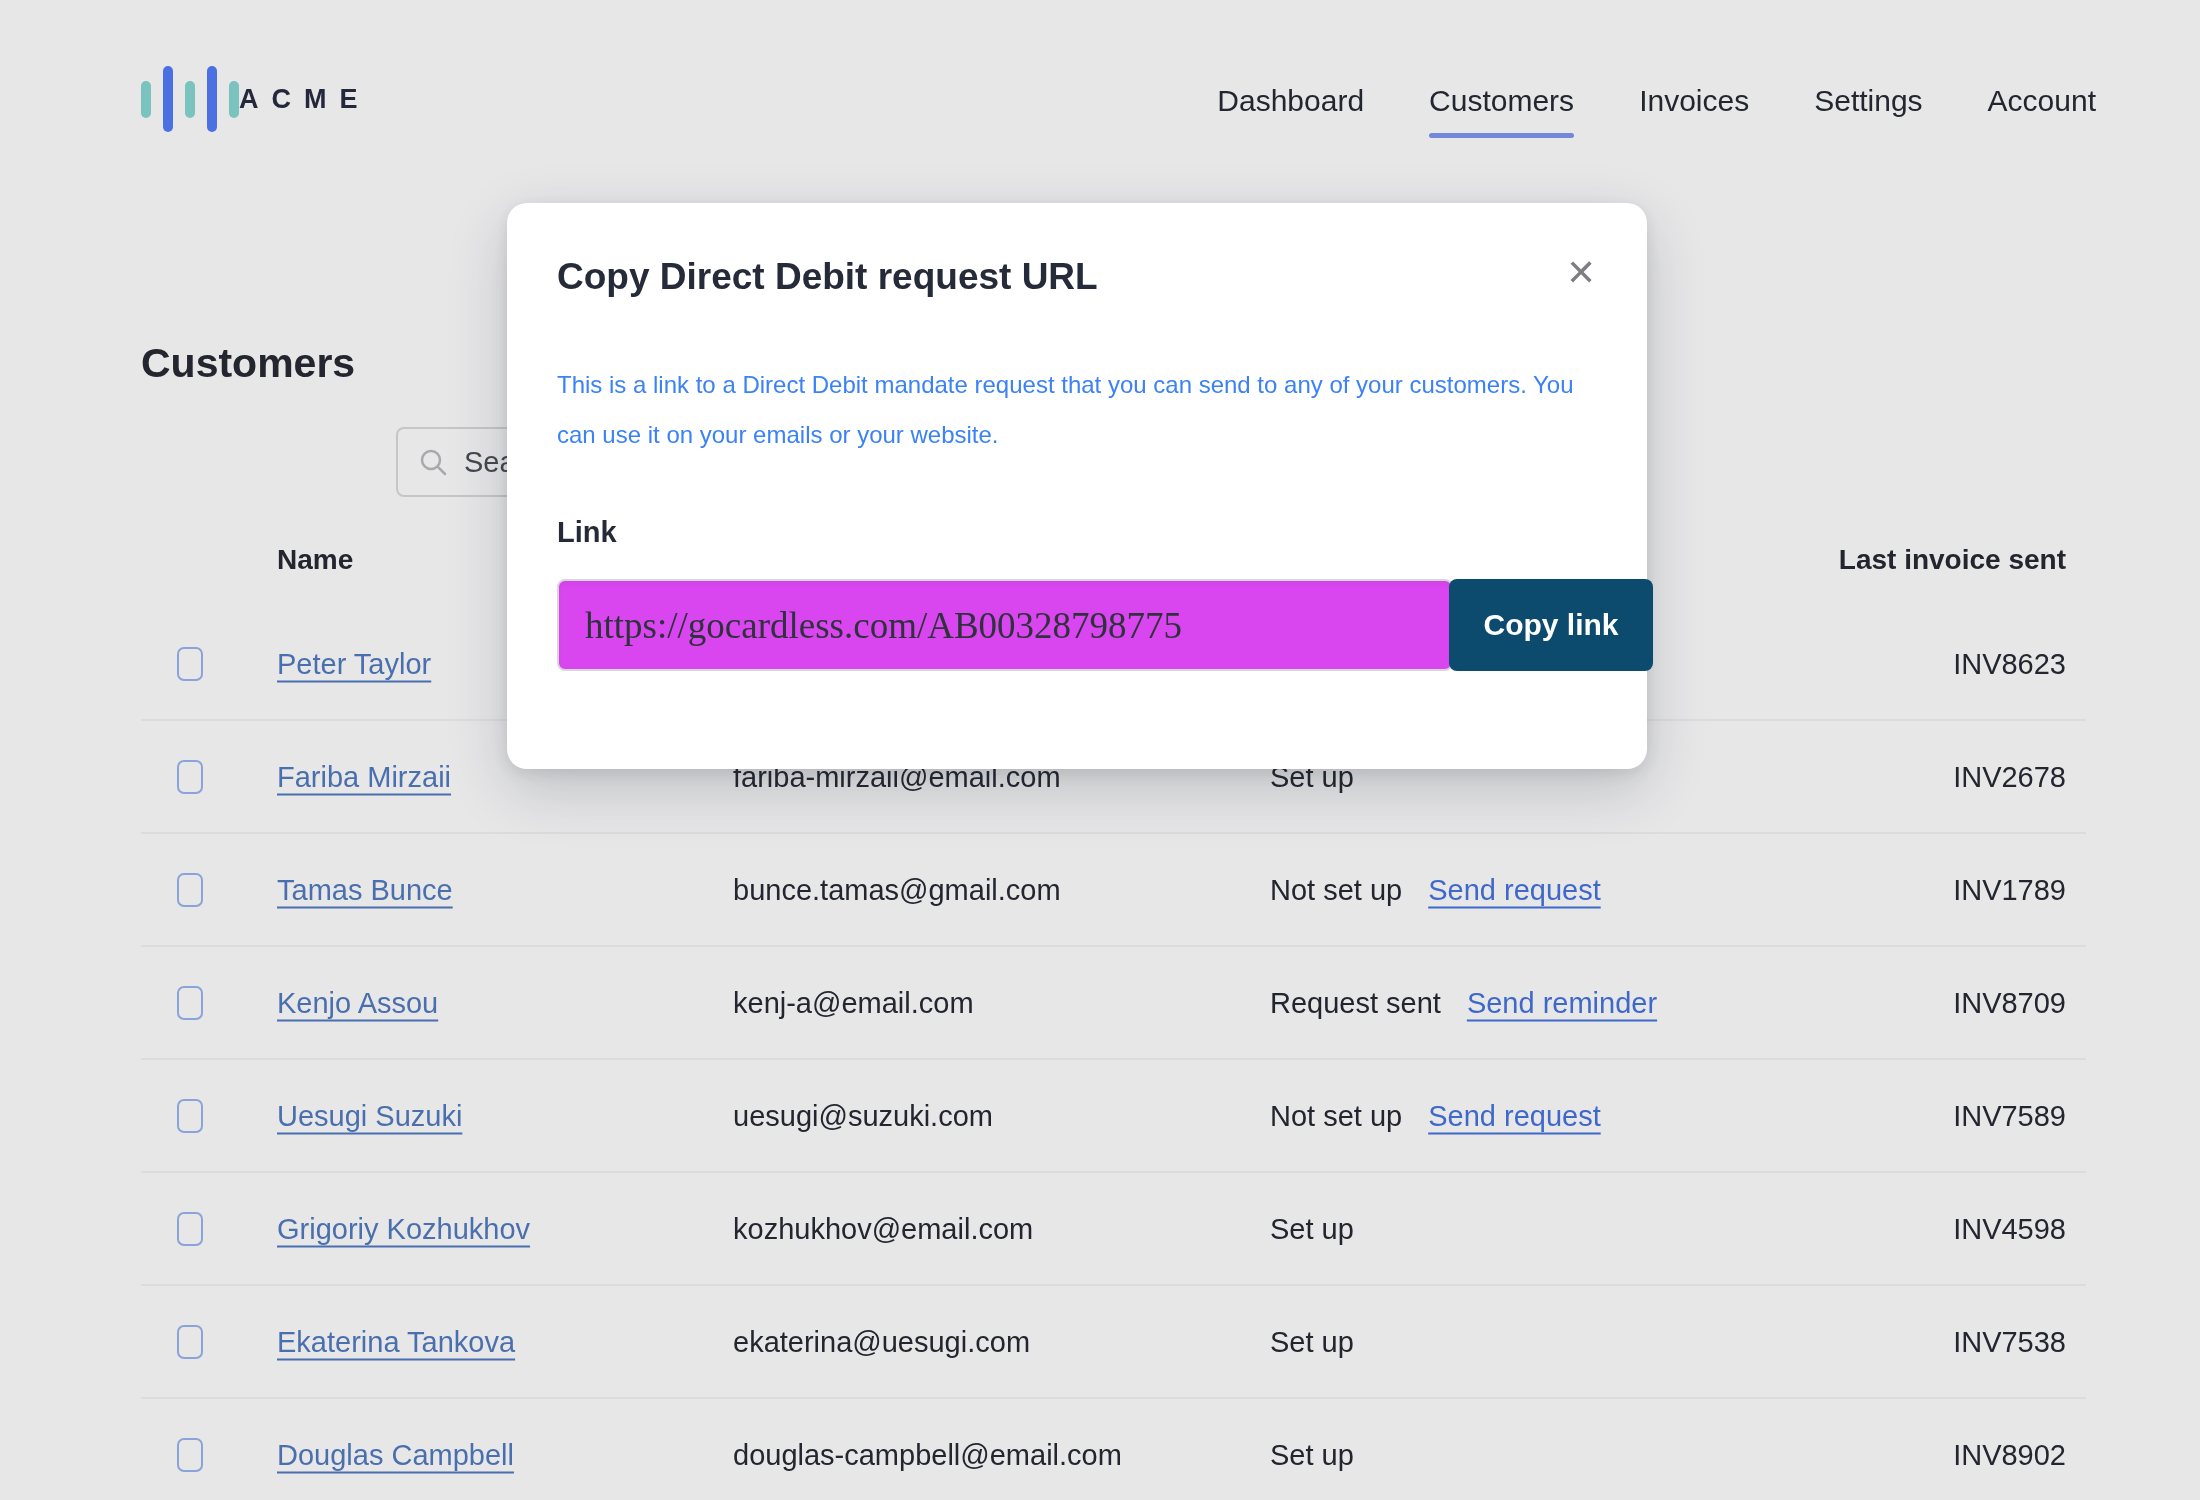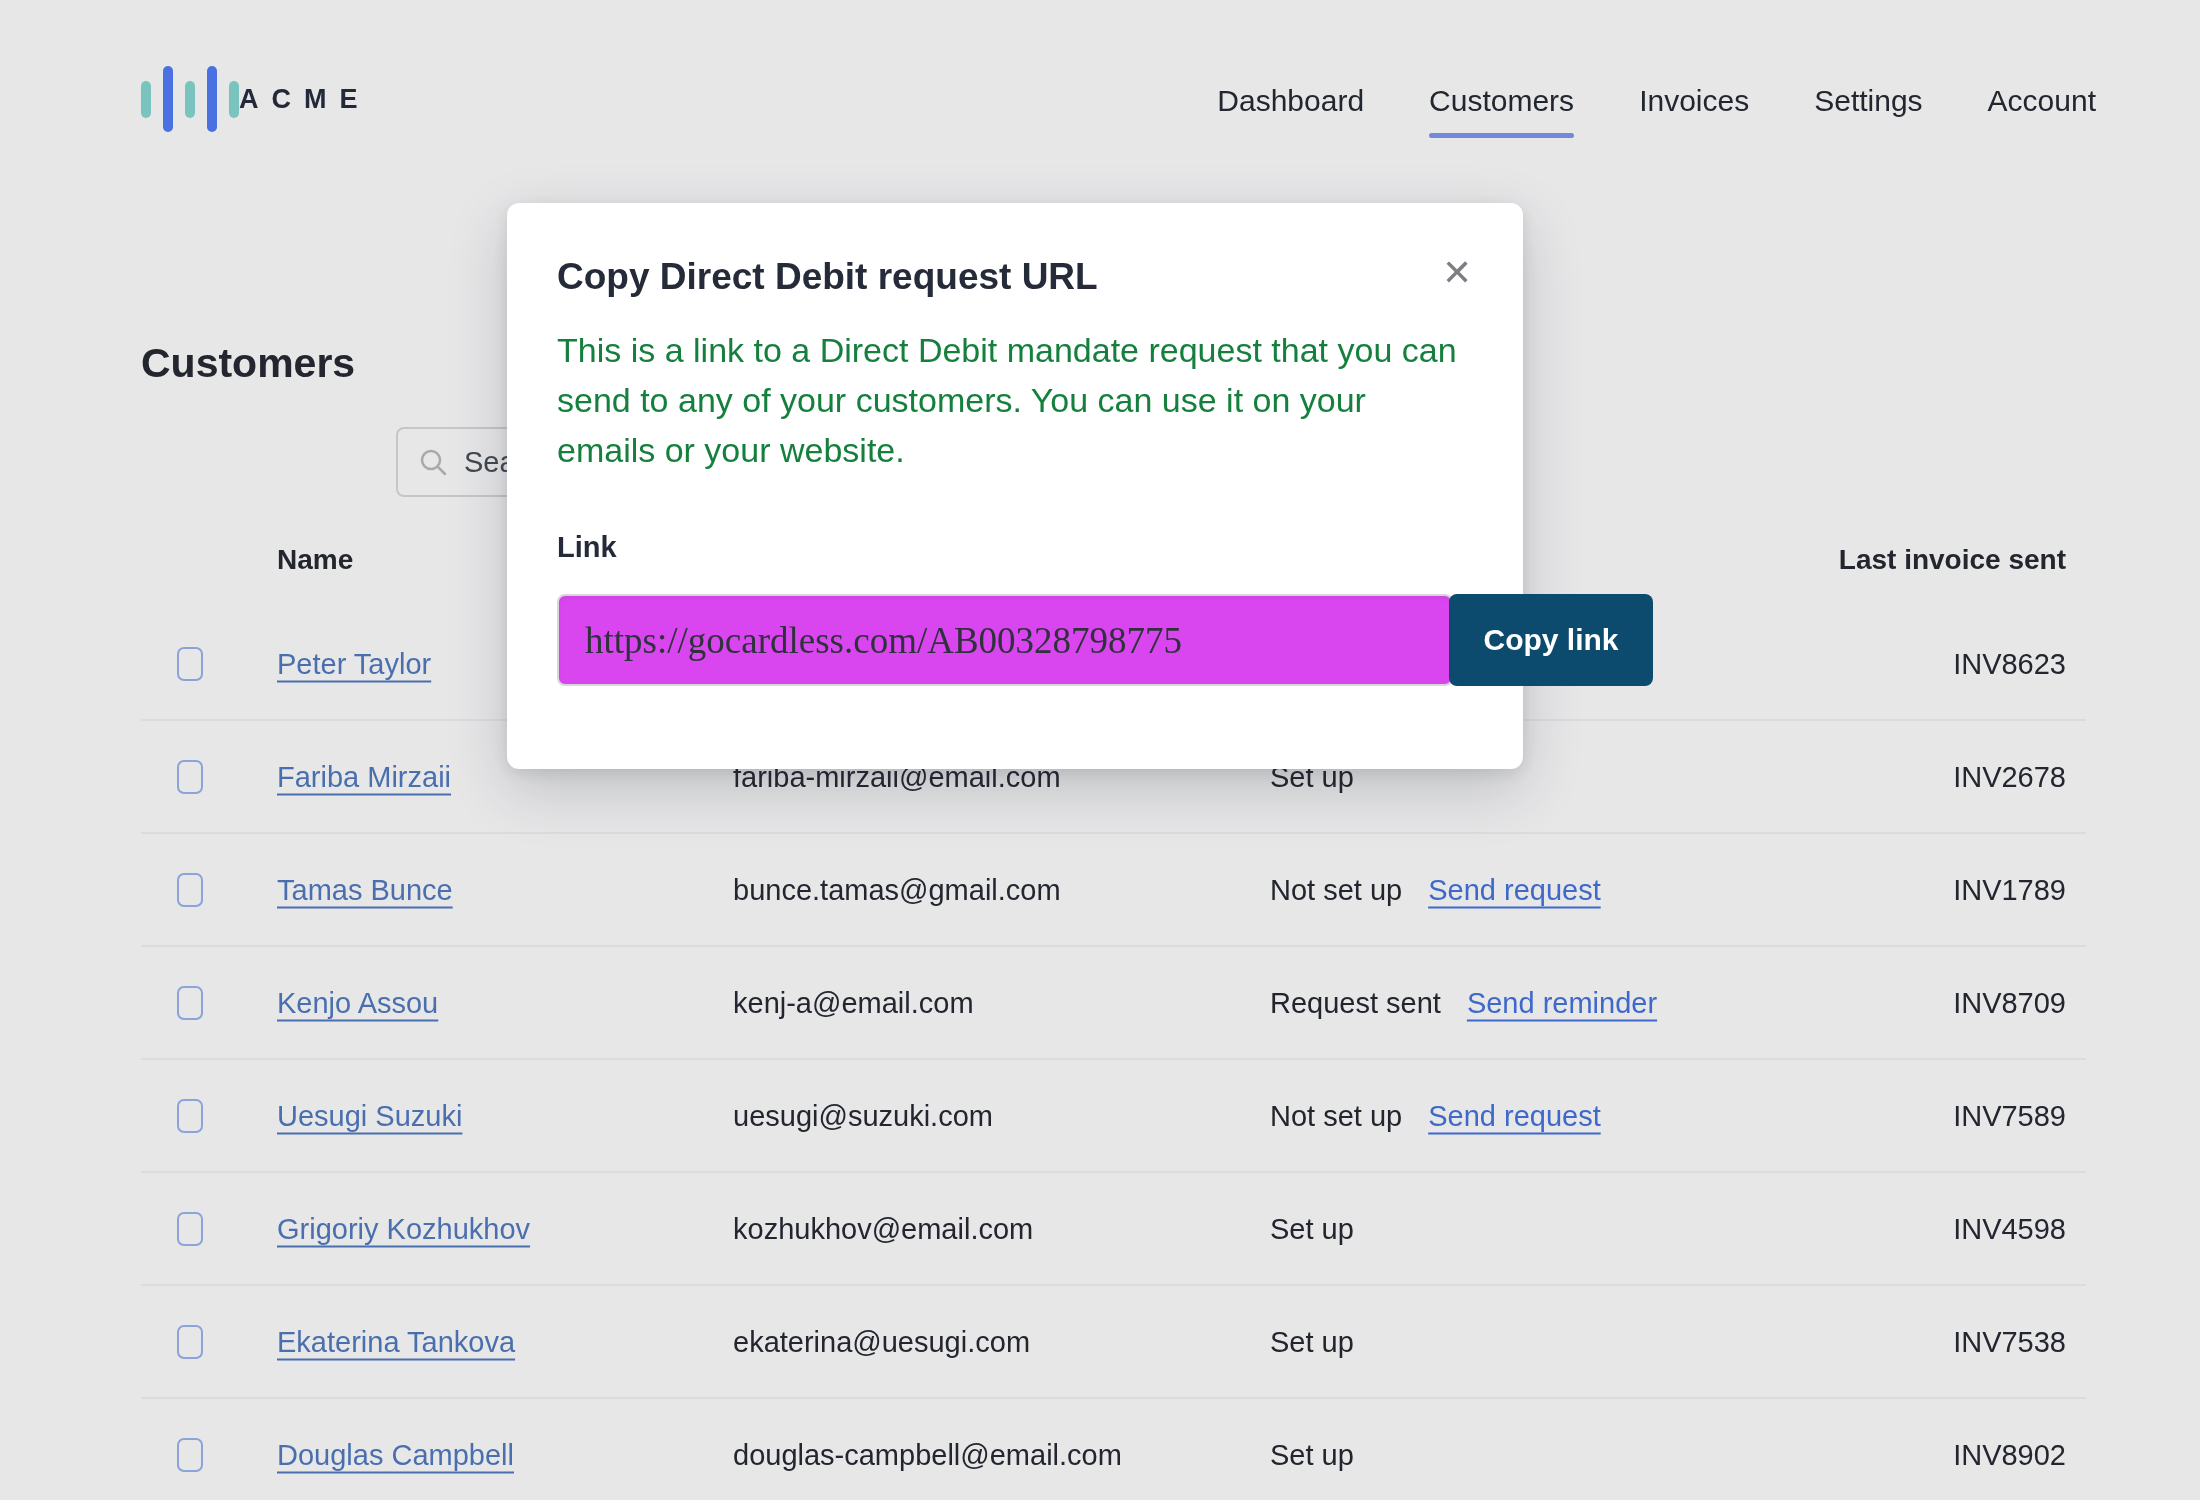--- a/index.html
+++ b/index.html
@@ -54,32 +54,32 @@
     background:transparent;cursor:pointer;
   }
   a.name{left:136px;color:#4a6fae;text-decoration:underline;text-underline-offset:7px;text-decoration-thickness:2px;cursor:pointer;}
   .email{left:592px;color:#23262f;}
   .status-cell{left:1122px;display:flex;align-items:flex-end;gap:26px;margin-left:7px;}
   .status{color:#22252d;}
   a.action{color:#3e68c9;text-decoration:underline;text-underline-offset:7px;text-decoration-thickness:2px;cursor:pointer;}
   a.action:empty{display:none;}
   .invoice{right:20px;color:#23262f;}
   .modal{
-    position:absolute;left:507px;top:203px;width:1016px;height:566px;box-sizing:border-box;
-    background:#ffffff;border-radius:12px;z-index:10;
+    position:absolute;left:507px;top:203px;width:1140px;height:566px;box-sizing:border-box;
+    background:#ffffff;border-radius:20px;z-index:10;
     box-shadow:0 20px 60px rgba(35,40,55,0.20), 0 4px 14px rgba(35,40,55,0.10);
     padding:52px 50px 0 50px;
   }
   .modal-title{font-size:37px;font-weight:700;color:#262b3a;line-height:44px;}
   .modal-close{
     position:absolute;top:48px;right:44px;width:44px;height:44px;border:none;background:transparent;
     font-size:36px;font-weight:300;color:#7d7e84;line-height:44px;text-align:center;cursor:pointer;padding:0;
     font-family:"DejaVu Sans", sans-serif;
   }
-  .modal-desc{margin-top:26px;max-width:1080px;font-size:34px;line-height:50px;color:#15803d;}
+  .modal-desc{margin-top:61px;max-width:1080px;font-size:24px;line-height:50px;color:#3b82f6;}
   .modal-link-label{margin-top:56px;font-size:29px;font-weight:700;color:#252a39;}
   .link-row{margin-top:30px;display:flex;align-items:stretch;width:1096px;}
   .link-input{
     flex:1;height:92px;box-sizing:border-box;border:2px solid #d7d7da;border-radius:8px;
     padding:0 26px;font-family:Liberation Serif, serif;font-size:37px;color:#2f323c;
     background:#d946ef;box-shadow:inset 0 3px 4px rgba(0,0,0,0.04);outline:none;
   }
   .btn-copy{
     flex:none;width:204px;height:92px;margin-left:-4px;border:none;border-radius:8px;
     background:#0c4a6e;color:#ffffff;font-family:"Liberation Sans", sans-serif;

